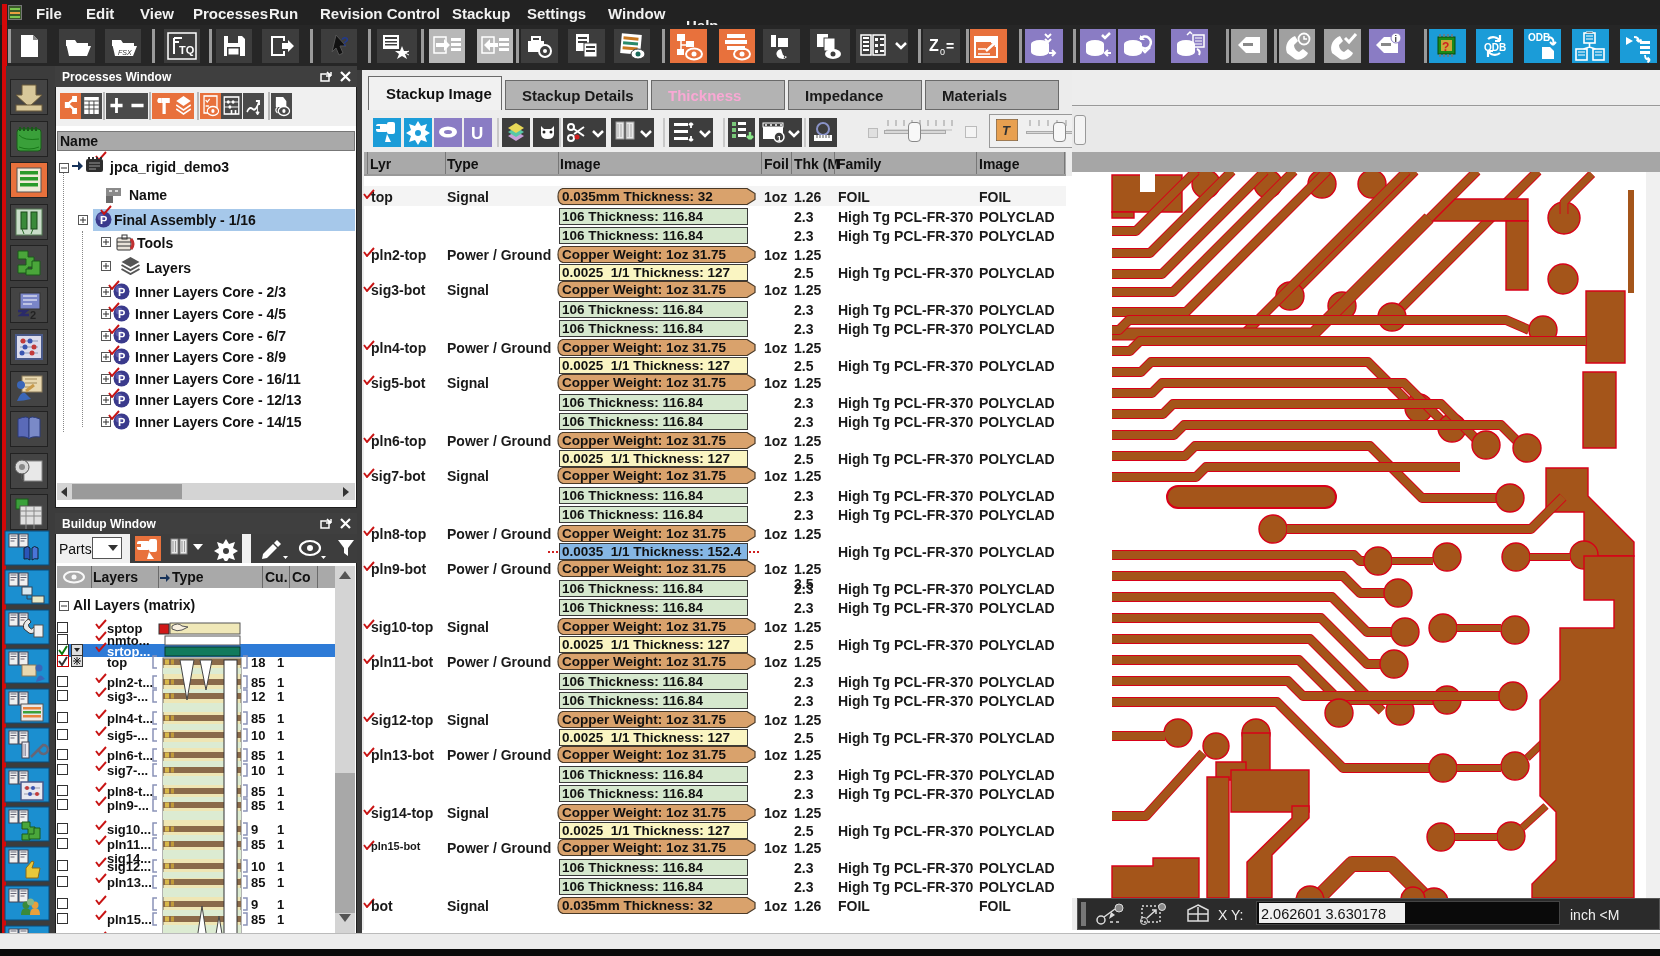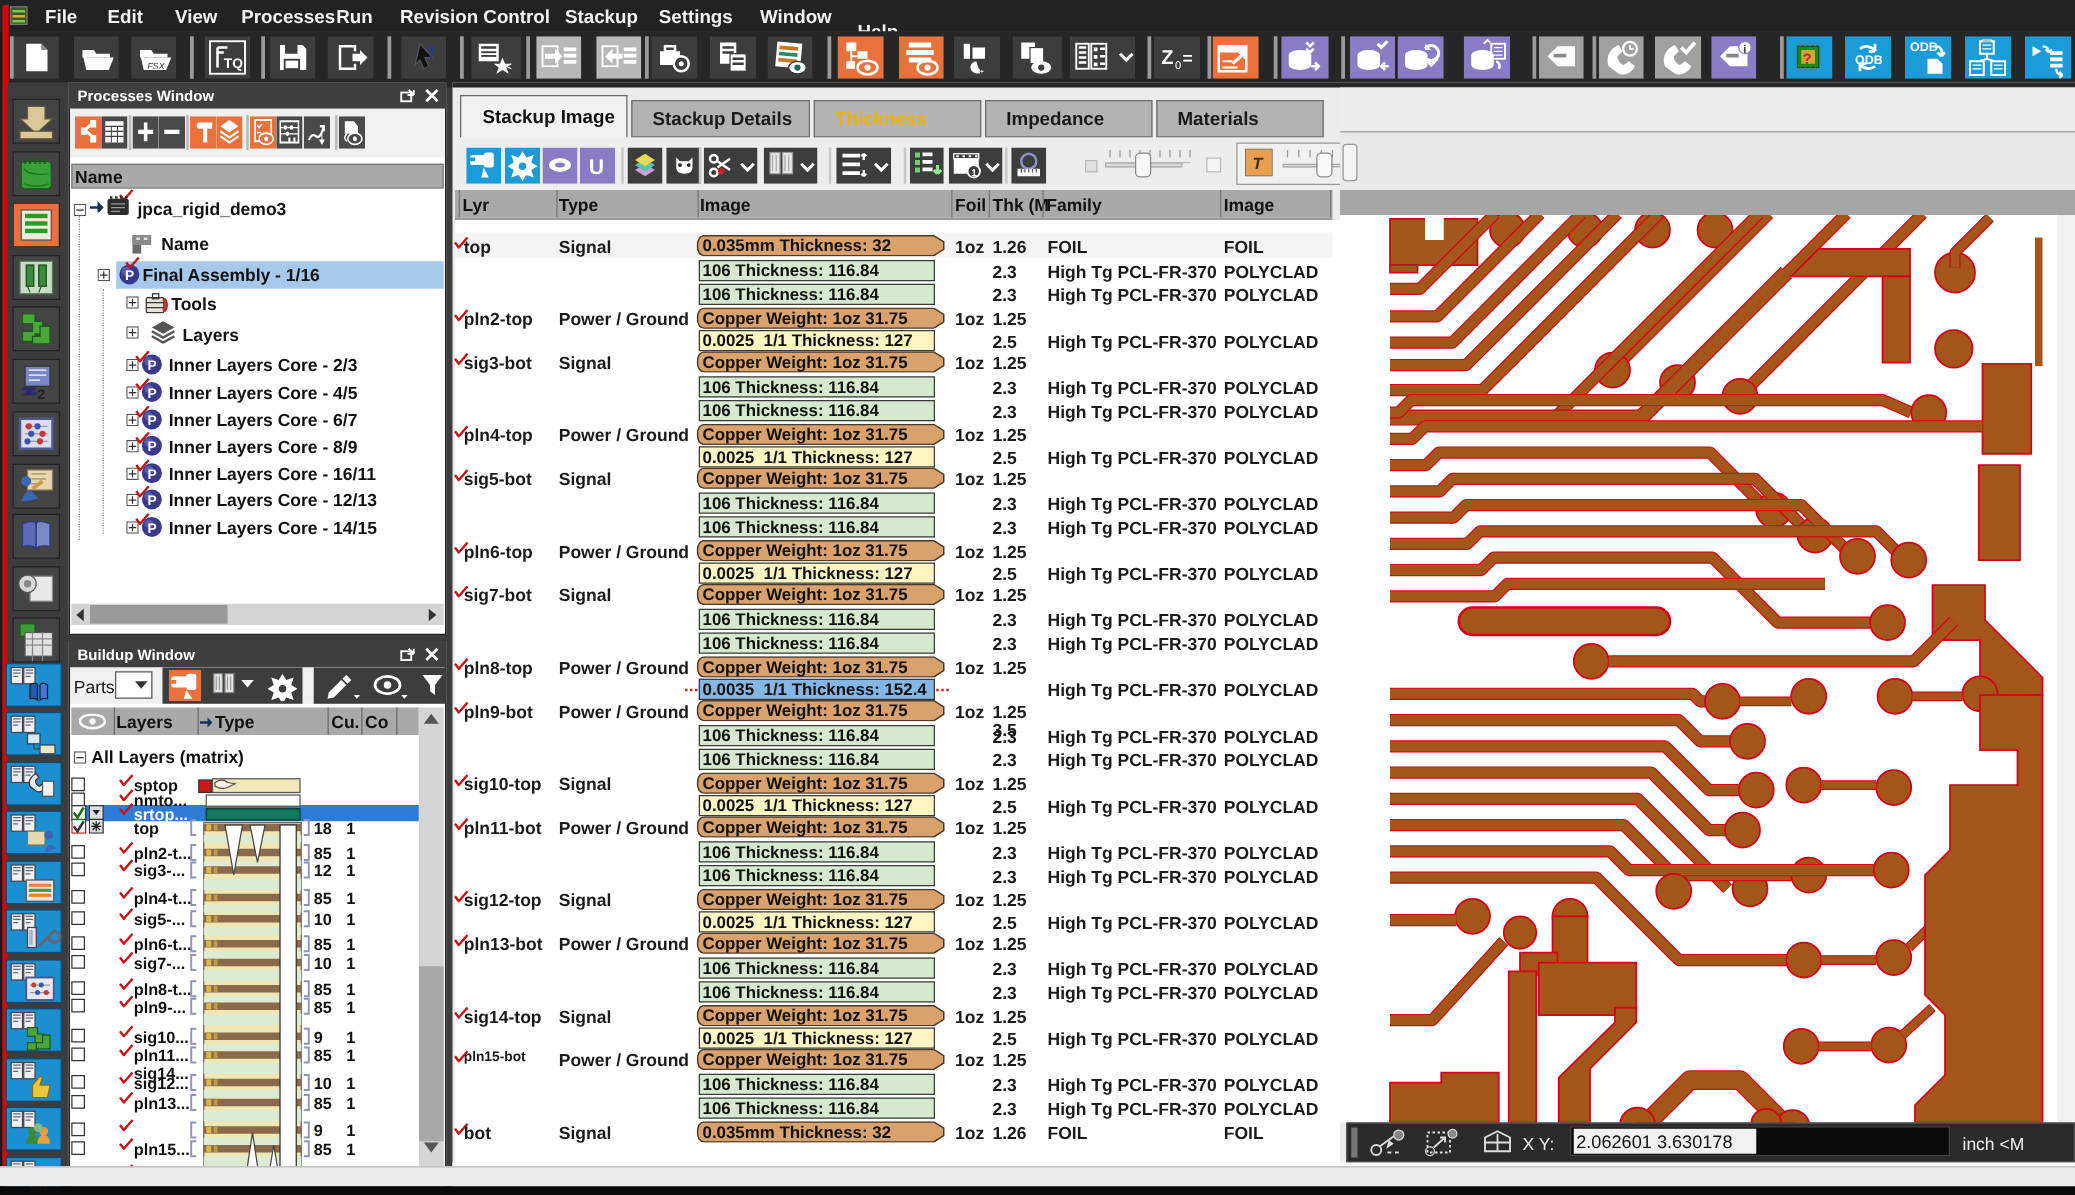--- a/index.html
+++ b/index.html
@@ -1050,21 +1050,21 @@
     <path d="M196 946 l6 -40 6 40z" fill="#fff" stroke="#444"></path>
     <path d="M214 946 l5 -30 5 30z" fill="#fff" stroke="#444"></path>
   </svg>
 <div class="" style="left:362px;top:66px;width:1298px;height:884px;background:#ececec"></div>
 <div class="" style="left:362px;top:66px;width:1298px;height:4px;background:#262626"></div>
 <div class="" style="left:368px;top:76px;width:134px;height:34px;background:#f1f1f1;border:1px solid #6a6a6a;border-bottom:none"></div>
 <div class="t" style="left:386px;top:86px;color:#111;font-size:15px;font-weight:bold">Stackup Image</div>
 <div class="" style="left:505px;top:80px;width:143px;height:30px;background:#b3b3b3;border:1px solid #6a6a6a"></div>
 <div class="t" style="left:522px;top:88px;color:#1a1a1a;font-size:15px;font-weight:bold">Stackup Details</div>
 <div class="" style="left:651px;top:80px;width:134px;height:30px;background:#b3b3b3;border:1px solid #6a6a6a"></div>
-<div class="t" style="left:668px;top:88px;color:#eab308;font-size:15px;font-weight:bold">Thickness</div>
+<div class="t" style="left:668px;top:88px;color:#f9a8d4;font-size:15px;font-weight:bold">Thickness</div>
 <div class="" style="left:788px;top:80px;width:134px;height:30px;background:#b3b3b3;border:1px solid #6a6a6a"></div>
 <div class="t" style="left:805px;top:88px;color:#1a1a1a;font-size:15px;font-weight:bold">Impedance</div>
 <div class="" style="left:925px;top:80px;width:134px;height:30px;background:#b3b3b3;border:1px solid #6a6a6a"></div>
 <div class="t" style="left:942px;top:88px;color:#1a1a1a;font-size:15px;font-weight:bold">Materials</div>
 <div class="" style="left:364px;top:110px;width:714px;height:42px;background:#ededed"></div>
 <svg style="left:373px;top:118px;" width="28" height="29" viewBox="0 0 28 29" preserveAspectRatio="none">
     <rect x="0" y="0" width="28" height="29" fill="#1b9cd8"></rect>
     <rect x="3" y="6" width="12" height="8" rx="2" fill="#fff"></rect>
     <rect x="14" y="4" width="8" height="12" rx="2" fill="#fff"></rect>
     <path d="M14 16 l4 8 h-6z" fill="#fff"></path>

